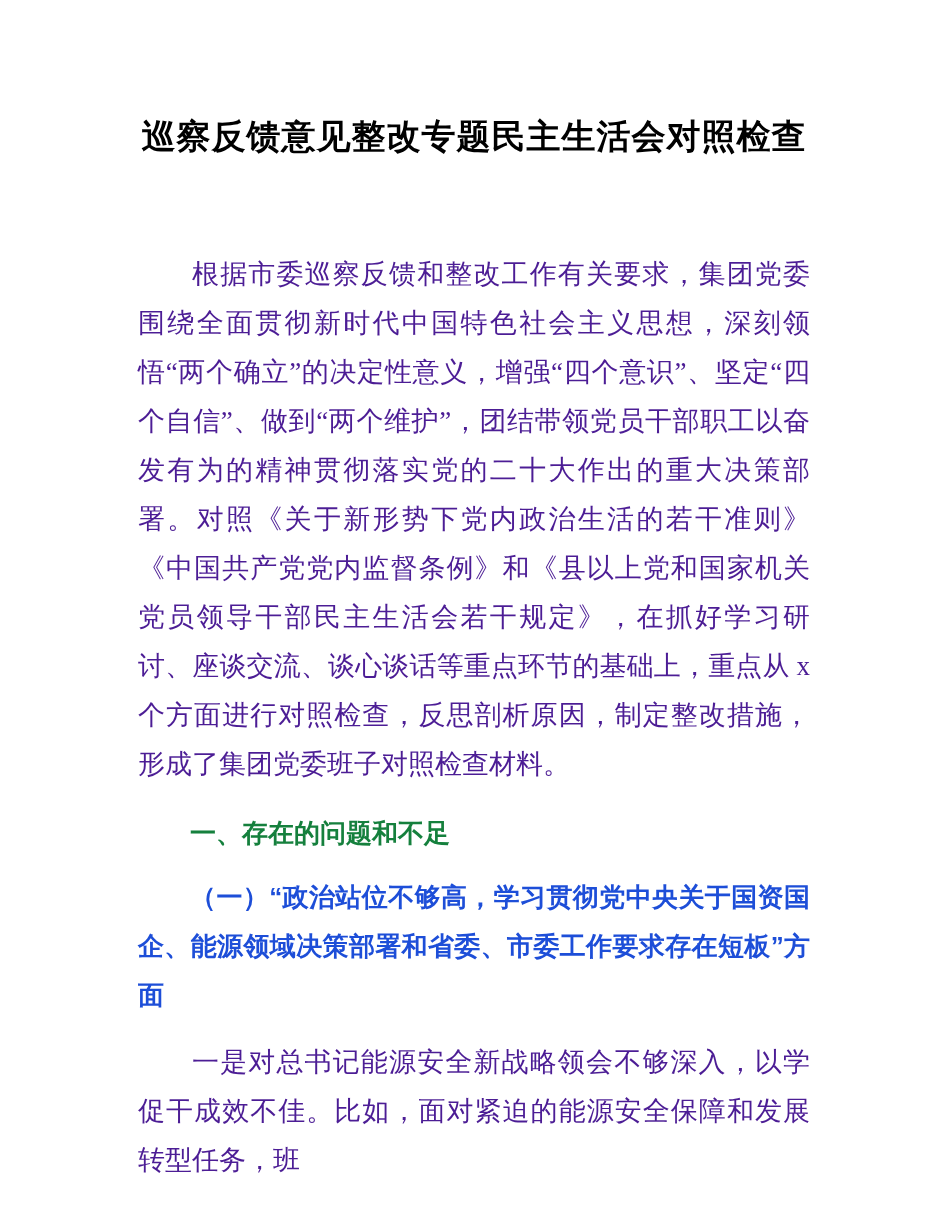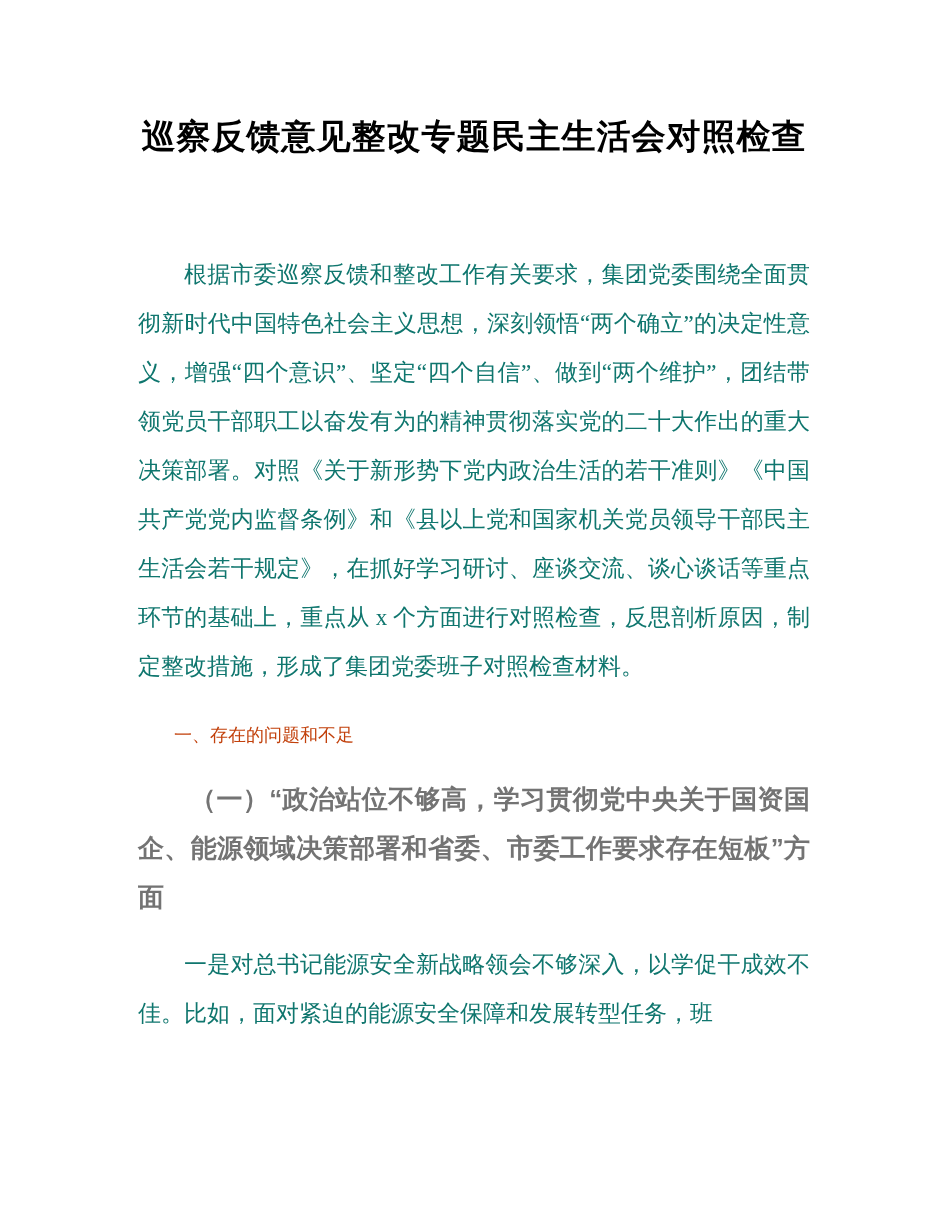--- a/index.html
+++ b/index.html
@@ -29,50 +29,50 @@
     color: #000000;
     letter-spacing: 1px;
     font-family: "Liberation Serif", "DejaVu Serif", serif;
   }
   .doc-title .title-line {
     display: block;
   }
   .para {
     margin: 0;
     padding: 0;
-    font-size: 23px;
+    font-size: 27px;
     line-height: 49px;
     text-align: justify;
     text-indent: 2em;
-    color: #0f766e;
+    color: #4c1d95;
     font-weight: 400;
   }
   .intro-para {
     margin-top: 88px;
   }
   .section-heading {
     margin: 20px 0 0 0;
     padding: 0;
     font-family: "Liberation Sans", "DejaVu Sans", sans-serif;
-    font-weight: 400;
-    font-size: 18px;
+    font-weight: 700;
+    font-size: 26px;
     line-height: 49px;
     text-indent: 2em;
-    color: #c2410c;
+    color: #15803d;
   }
   .subsection-heading {
     margin: 15px 0 0 0;
     padding: 0;
     font-family: "Liberation Sans", "DejaVu Sans", sans-serif;
     font-weight: 700;
     font-size: 26px;
     line-height: 49px;
     text-indent: 2em;
     text-align: justify;
-    color: #737373;
+    color: #1d4ed8;
   }
   .body-para-2 {
     margin-top: 18px;
   }
 </style>
 </head>
 <body>
 
 <div class="page">
 

